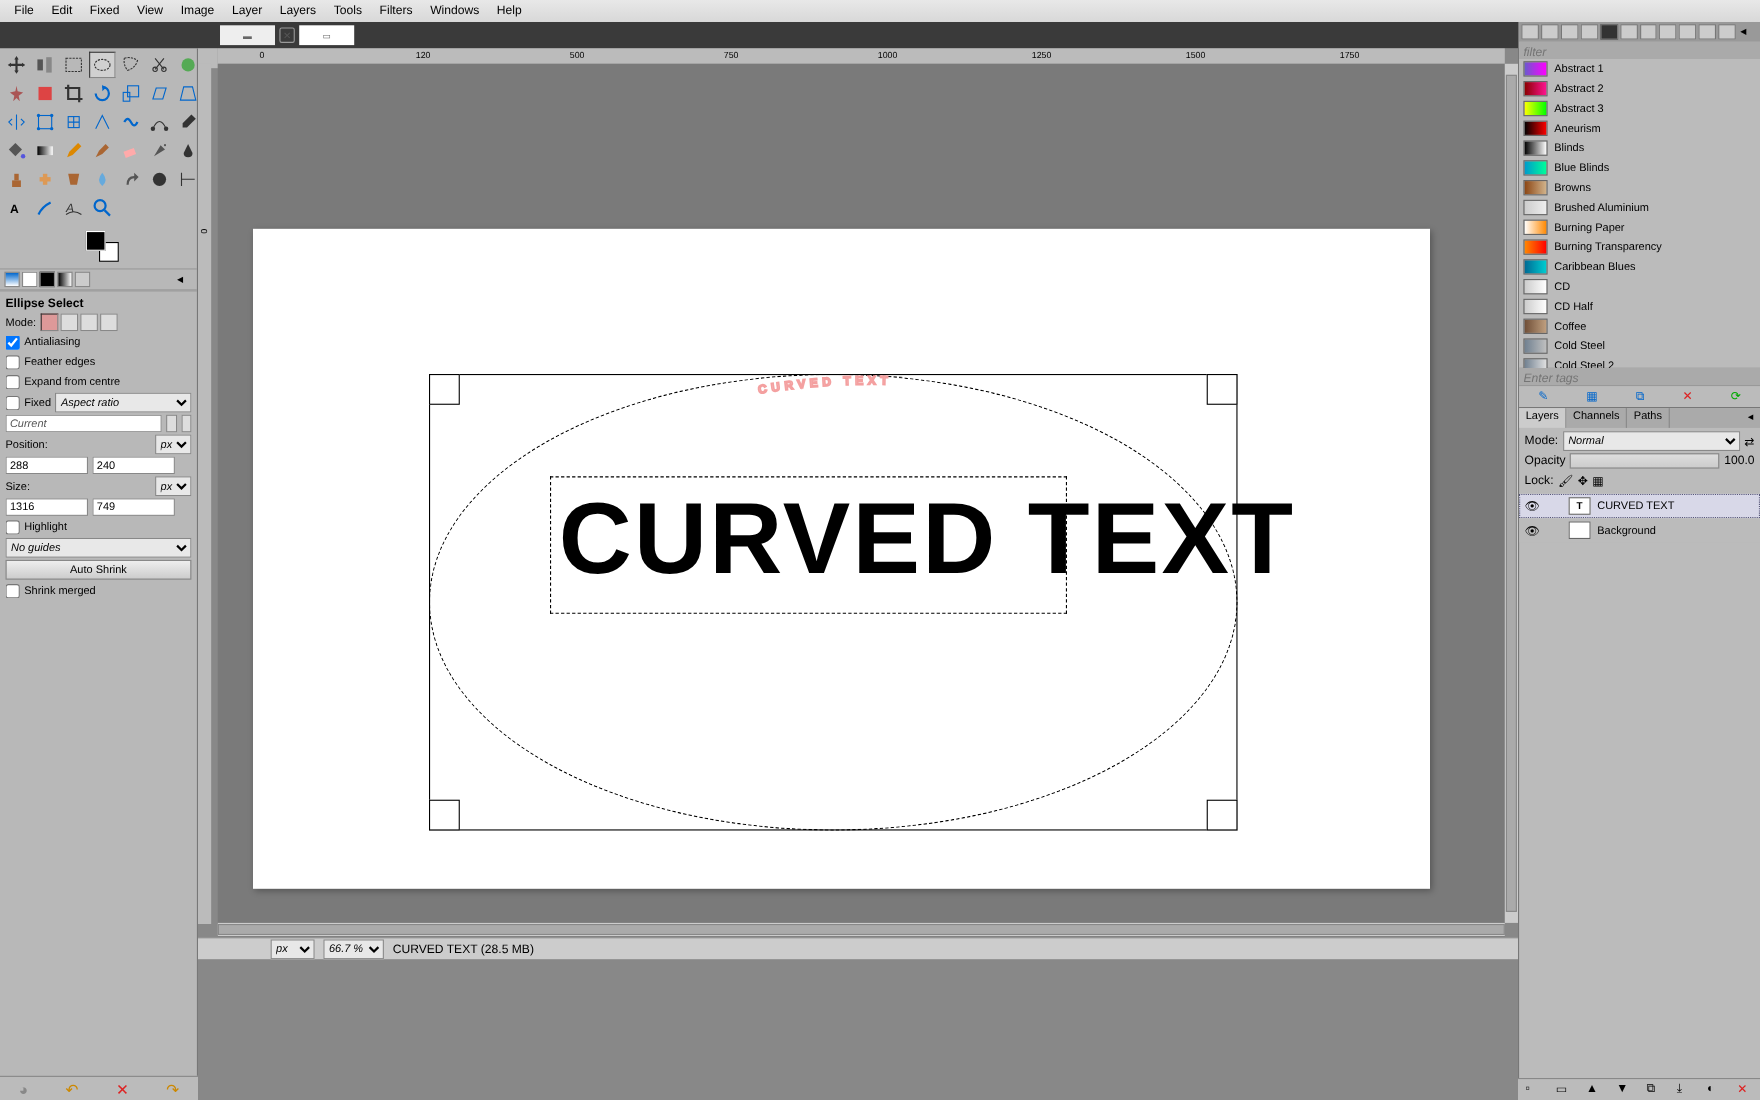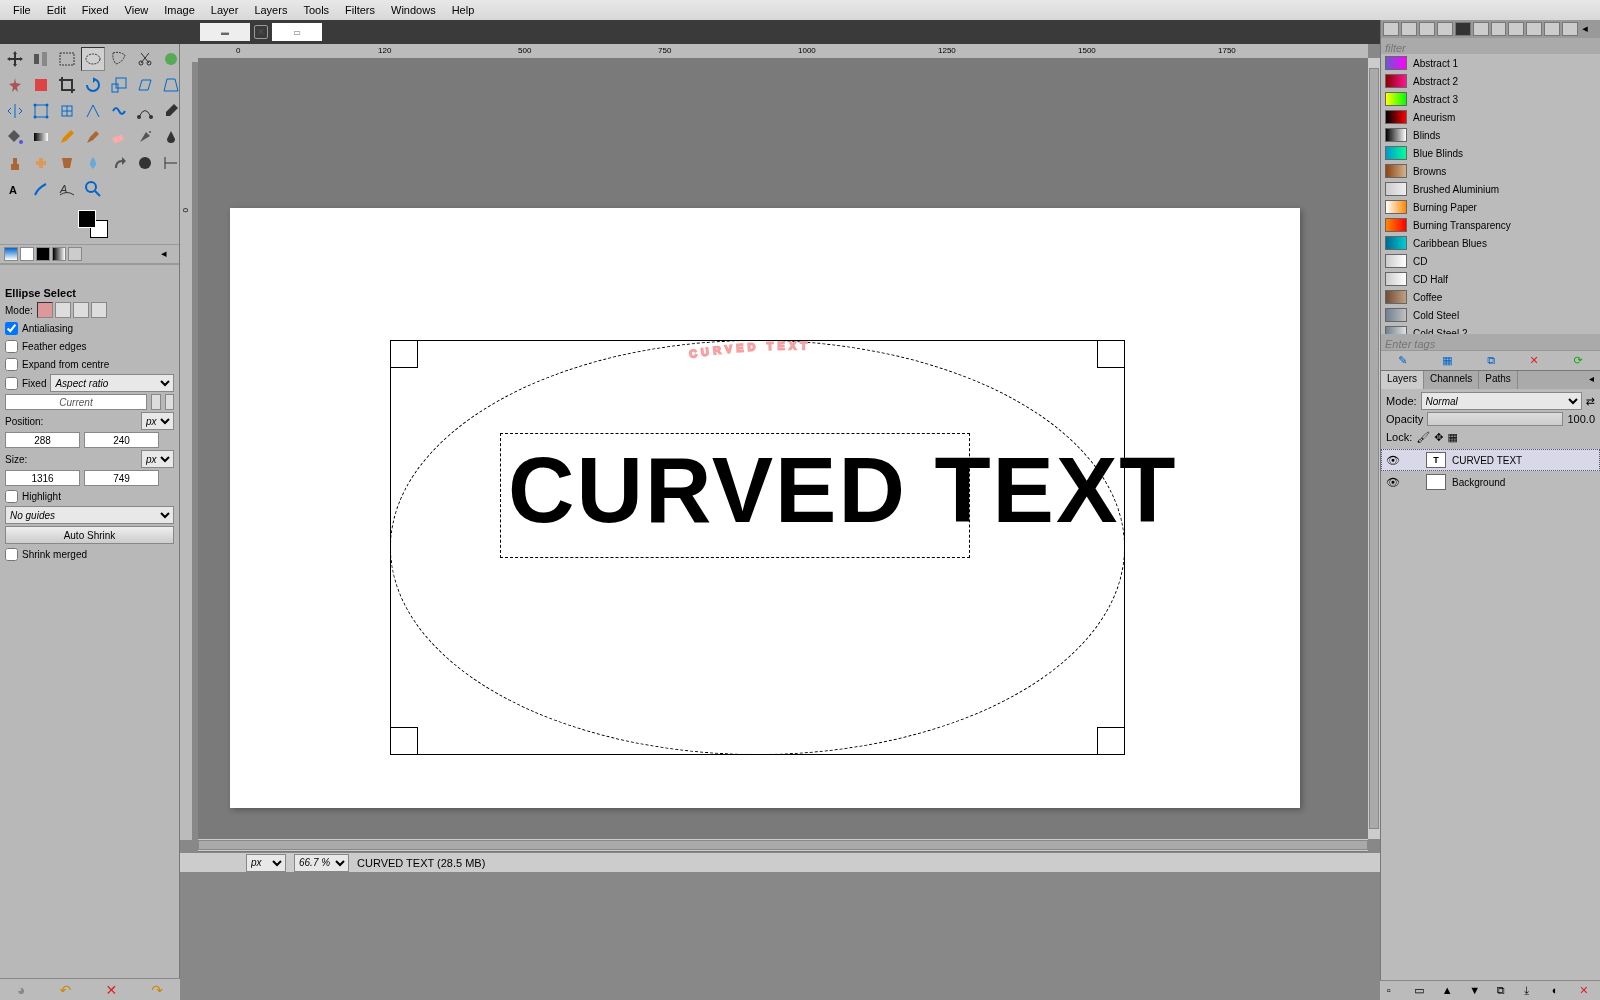--- a/index.html
+++ b/index.html
@@ -17,25 +17,25 @@
 
 .toolbox { position: absolute; left: 0; top: 44px; width: 180px; height: 956px; background: #b8b8b8; border-right: 1px solid #777; }
 .tool-grid { display: grid; grid-template-columns: repeat(7, 24px); gap: 2px; padding: 3px; }
 .tool { width: 24px; height: 24px; display: flex; align-items: center; justify-content: center; cursor: pointer; border: 1px solid transparent; }
 .tool.active { background: #d0d0d0; border: 1px inset #888; }
 .tool svg { width: 18px; height: 18px; }
 .fgbg { position: relative; width: 30px; height: 28px; margin: 6px auto 6px 78px; }
 .fgbg .fg { position: absolute; width: 18px; height: 18px; background: #000; border: 1px solid #fff; top:0; left:0;}
 .fgbg .bg { position: absolute; width: 18px; height: 18px; background: #fff; border: 1px solid #000; bottom:0; right:0;}
 
-.opt-panel { border-top: 1px solid #999; padding: 20px 5px; font-size: 10px; }
+.opt-panel { border-top: 1px solid #999; padding: 3px 5px; font-size: 10px; }
 .opt-title { font-weight: bold; padding: 2px 0; }
 .opt-row { display: flex; align-items: center; gap: 4px; padding: 1px 0; min-height: 18px;}
 .opt-row label { font-size: 10px; }
-.opt-input { background: #fff; border: 1px solid #888; height: 16px; padding: 0 3px; font-size:10px;text-align:center;}
+.opt-input { background: #fff; border: 1px solid #888; height: 16px; padding: 0 3px; font-size:10px;}
 .opt-select { background: #e8e8e8; border: 1px solid #888; height: 18px; font-size:10px;font-style:italic;}
 .opt-btn { background: linear-gradient(#eee,#ccc); border: 1px solid #888; height: 18px; font-size:10px; flex:1;}
 
 .small-icons-row { display:flex; gap:2px; padding:2px 4px; border-top:1px solid #999; border-bottom:1px solid #999;}
 .small-icons-row div { width:14px; height:14px; border:1px solid #888;}
 
 
 .canvas-wrap { position: absolute; left: 180px; top: 44px; right: 220px; height: 808px; background: #888; }
 .ruler-corner { position:absolute; left:0; top:0; width:18px; height:18px; background:#bbb;}
 .ruler-h { position: absolute; left: 18px; right: 12px; top: 0; height: 14px; background: #bbb; font-size:8px; overflow:hidden;}

